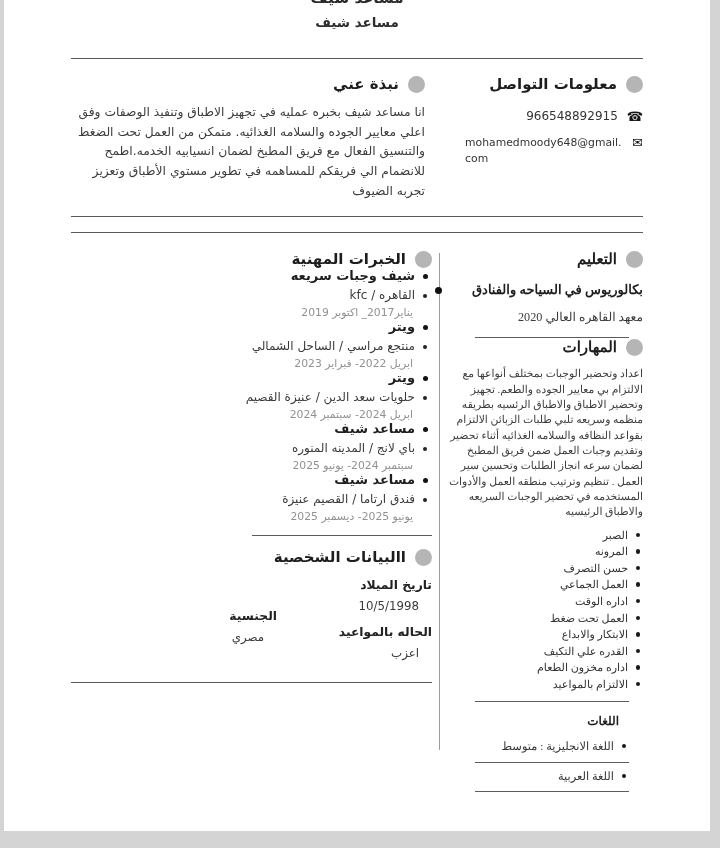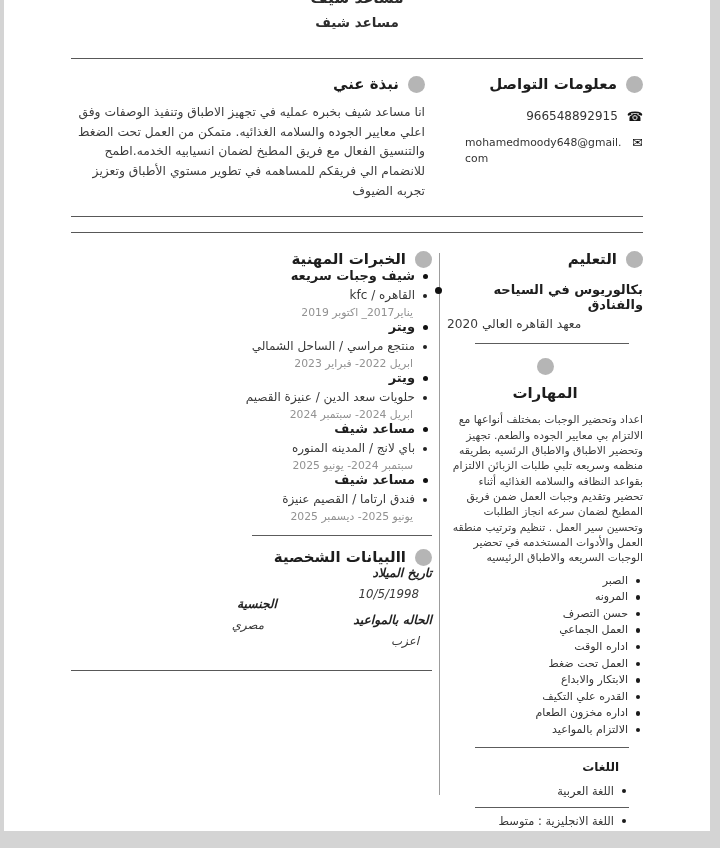--- a/index.html
+++ b/index.html
@@ -42,33 +42,33 @@
   .col-about { flex:1; }
   .contact-line { display:flex; align-items:flex-start; gap:9px; margin-top:16px; }
   .contact-line.email { margin-top:9px; }
   .cicon { font-size:13px; color:#151515; line-height:1.3; }
   .phone-number { font-size:12px; color:#333; direction:ltr; }
   .email-text { font-size:10.8px; color:#333; direction:ltr; text-align:left; width:158px; word-break:break-all; line-height:1.5; }
   .about-text { margin-top:10px; font-size:12.3px; line-height:1.6; text-align:right; color:#3c3c3c; }
 
   
   .row2 { display:flex; margin-top:17px; }
-  .col-right { width:196px; flex:0 0 auto; }
+  .col-right { width:196px; flex:0 0 auto;font-family:Liberation Serif, serif; }
   .vdivider { width:1px; background:#9c9c9c; align-self:stretch; margin:3px 7px 42px 7px; }
   .col-left { flex:1; }
 
   
   .edu-entry { position:relative; margin-top:14px; }
   .edu-entry .tdot { position:absolute; left:-12px; top:5px; width:7px; height:7px; border-radius:50%; background:#111; }
   .edu-degree { font-size:13px; font-weight:bold; color:#1e1e1e; text-align:right; }
-  .edu-school { font-size:12.2px; margin-top:5px; text-align:left; color:#3a3a3a; }
+  .edu-school { font-size:12.2px; margin-top:12px; text-align:right; color:#3a3a3a; }
   .edu-rule { margin:12px 14px 0 28px; }
 
   
-  .skills-head { margin-top:14px;flex-direction:column; }
+  .skills-head { margin-top:0; }
   .skills-summary { margin-top:10px; font-size:10.8px; line-height:1.42; text-align:right; color:#3c3c3c; }
   .blist { list-style:none; margin-top:8px; }
   .blist li { position:relative; padding-right:15px; font-size:11px; line-height:1.28; margin-bottom:2.5px; color:#333; }
   .blist li::before { content:""; position:absolute; right:3px; top:5px; width:4.5px; height:4.5px; border-radius:50%; background:#1a1a1a; }
   .skills-rule { margin:10px 14px 0 28px; }
 
   
   .lang-head { margin:12px 24px 0 0; font-size:12px; font-weight:bold; color:#1d1d1d; text-align:right; }
   .lang-list { margin:4px 14px 0 28px; }
   .lang-list li { padding:6px 15px 8px 0; margin-bottom:0; border-bottom:1px solid #5c5c5c; font-size:11.4px; }
@@ -78,21 +78,21 @@
   .job { margin-left:4px; }
   .job-title { position:relative; padding-right:17px; font-size:13px; font-weight:bold; color:#1e1e1e; }
   .job-title::before { content:""; position:absolute; right:4px; top:6px; width:5px; height:5px; border-radius:50%; background:#111; }
   .job-place { position:relative; margin-top:5px; padding-right:17px; font-size:12px; color:#3a3a3a; }
   .job-place::before { content:""; position:absolute; right:5px; top:6px; width:4px; height:4px; border-radius:50%; background:#222; }
   .job-dates { margin-top:4px; padding-right:19px; font-size:10.8px; color:#919191; }
   .exp-rule { margin-top:12px; width:50%; }
 
   
   .personal-head { margin-top:12px; }
-  .personal { display:flex; margin-top:0;font-style:italic; }
+  .personal { display:flex; margin-top:12px; }
   .p-col-r { width:155px; flex:0 0 auto; }
   .p-col-l { flex:1; padding-top:31px; }
   .p-item + .p-item { margin-top:12px; }
   .p-label { font-size:12.3px; font-weight:bold; color:#222; }
   .p-value { margin-top:7px; padding-right:13px; font-size:11.8px; color:#3a3a3a; }
   .final-rule-left { margin-top:22px; border-top:1.4px solid #585858; }
 </style>
 </head>
 <body>
 
@@ -164,22 +164,22 @@
         <li>العمل تحت ضغط</li>
         <li>الابتكار والابداع</li>
         <li>القدره علي التكيف</li>
         <li>اداره مخزون الطعام</li>
         <li>الالتزام بالمواعيد</li>
       </ul>
       <div class="rule-thin skills-rule"></div>
 
       <div class="lang-head">اللغات</div>
       <ul class="blist lang-list">
+        <li>اللغة الانجليزية : متوسط</li>
         <li>اللغة العربية</li>
-        <li>اللغة الانجليزية : متوسط</li>
       </ul>
 
     </div>
 
     <div class="vdivider"></div>
 
     <div class="col-left">
 
       <div class="sec-head">
         <span class="circle"></span>

